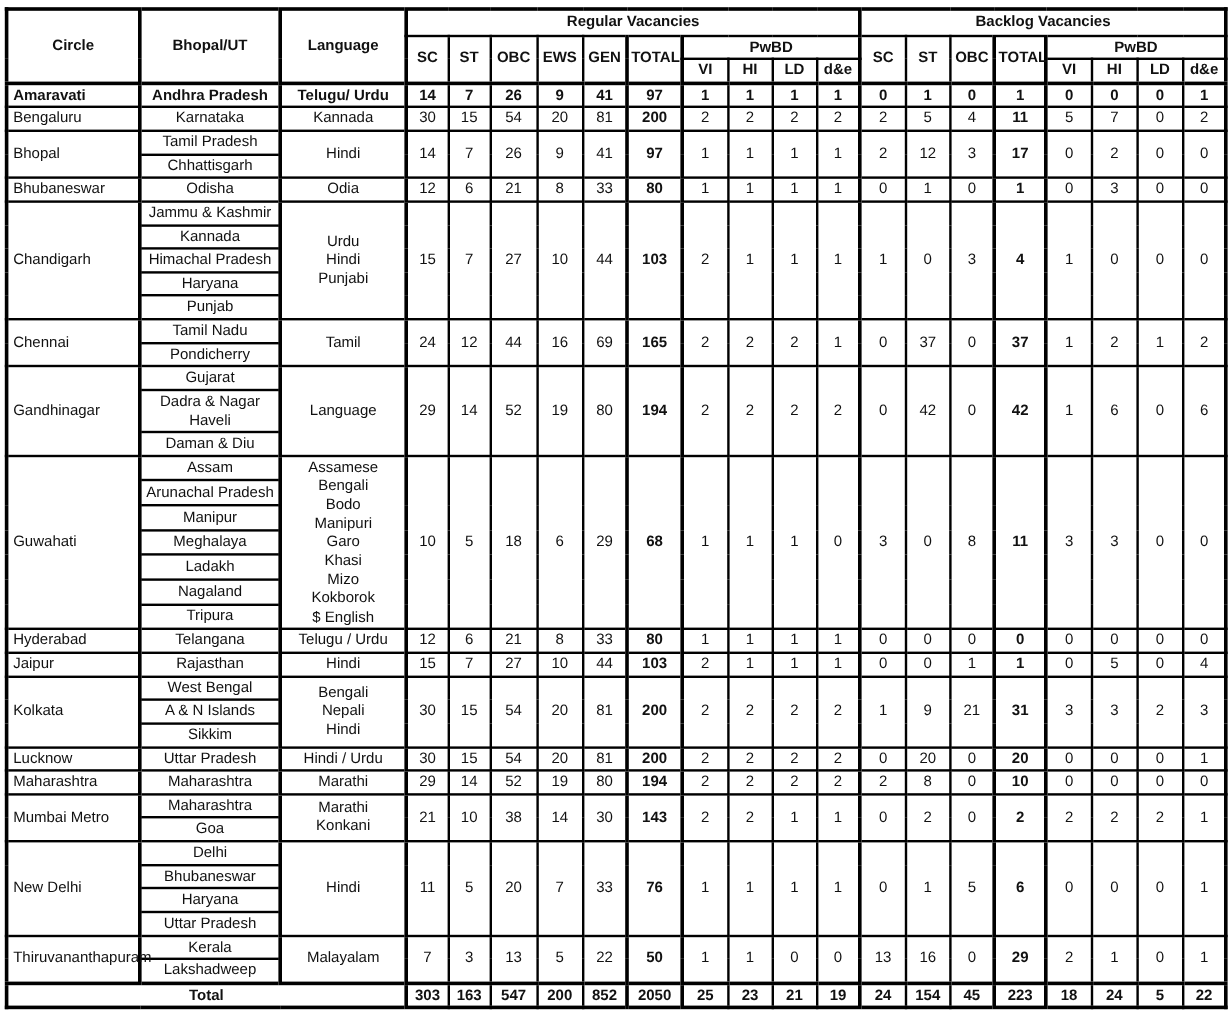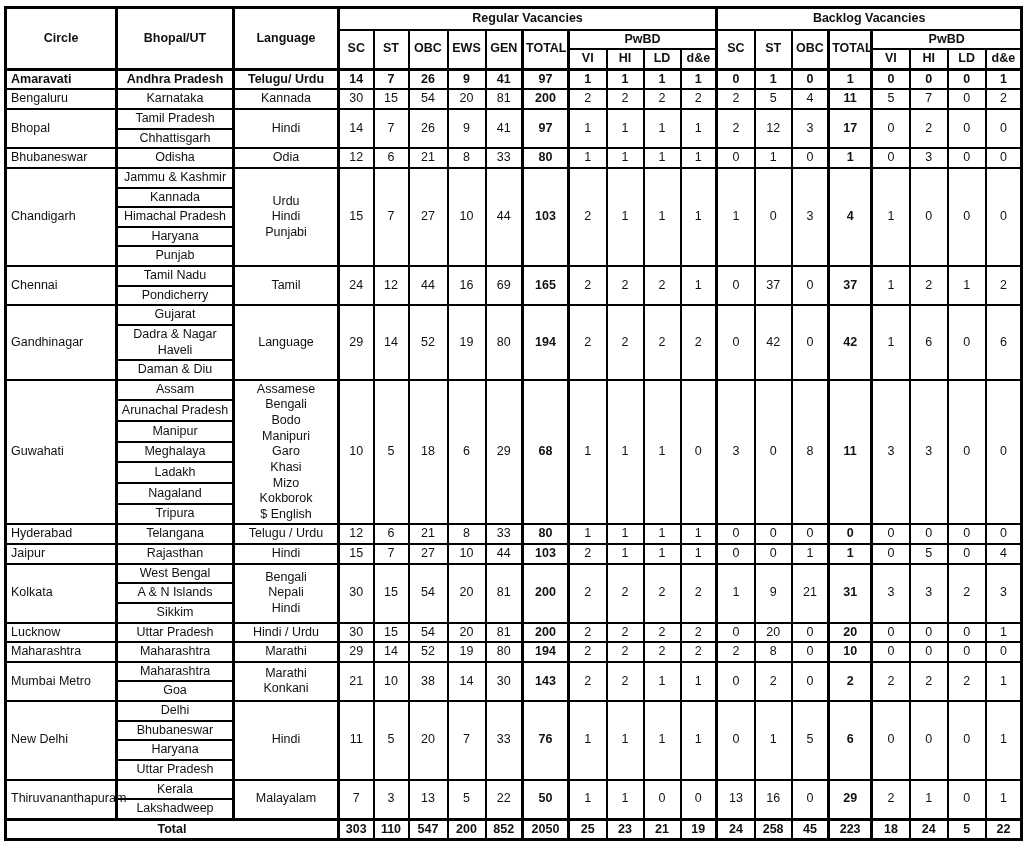--- a/index.html
+++ b/index.html
@@ -542,31 +542,31 @@
         <td class="num" rowspan="2">1</td>
         <td class="num" rowspan="2">0</td>
         <td class="num" rowspan="2">1</td>
       </tr>
       <tr>
         <td class="state">Lakshadweep</td>
       </tr>
       <tr class="total-row">
         <td class="tlabel" colspan="3">Total</td>
         <td class="num b3l">303</td>
-        <td class="num">110</td>
+        <td class="num">163</td>
         <td class="num">547</td>
         <td class="num">200</td>
         <td class="num">852</td>
         <td class="num tot">2050</td>
         <td class="num">25</td>
         <td class="num">23</td>
         <td class="num">21</td>
         <td class="num">19</td>
         <td class="num b3l">24</td>
-        <td class="num">258</td>
+        <td class="num">154</td>
         <td class="num">45</td>
         <td class="num tot">223</td>
         <td class="num">18</td>
         <td class="num">24</td>
         <td class="num">5</td>
         <td class="num">22</td>
       </tr>
     </tbody>
 </table>
 

